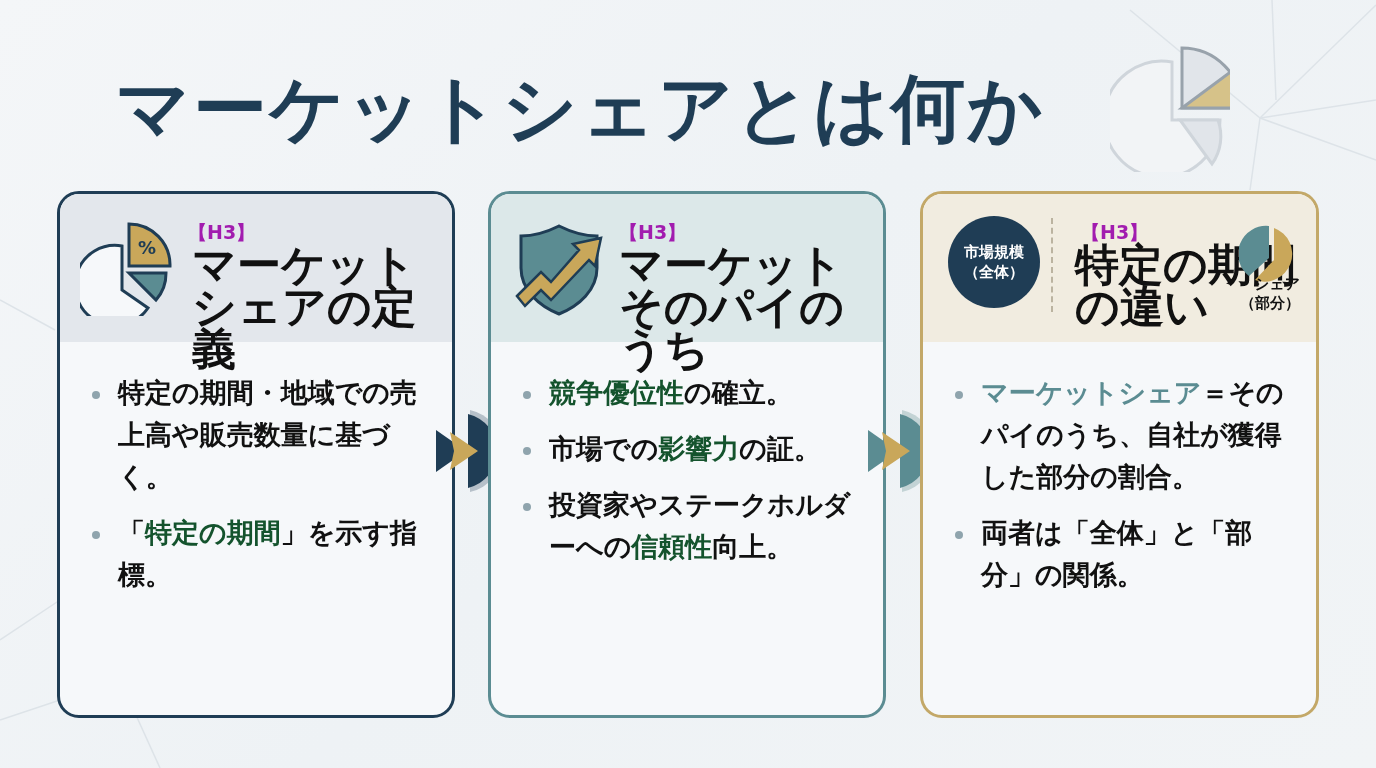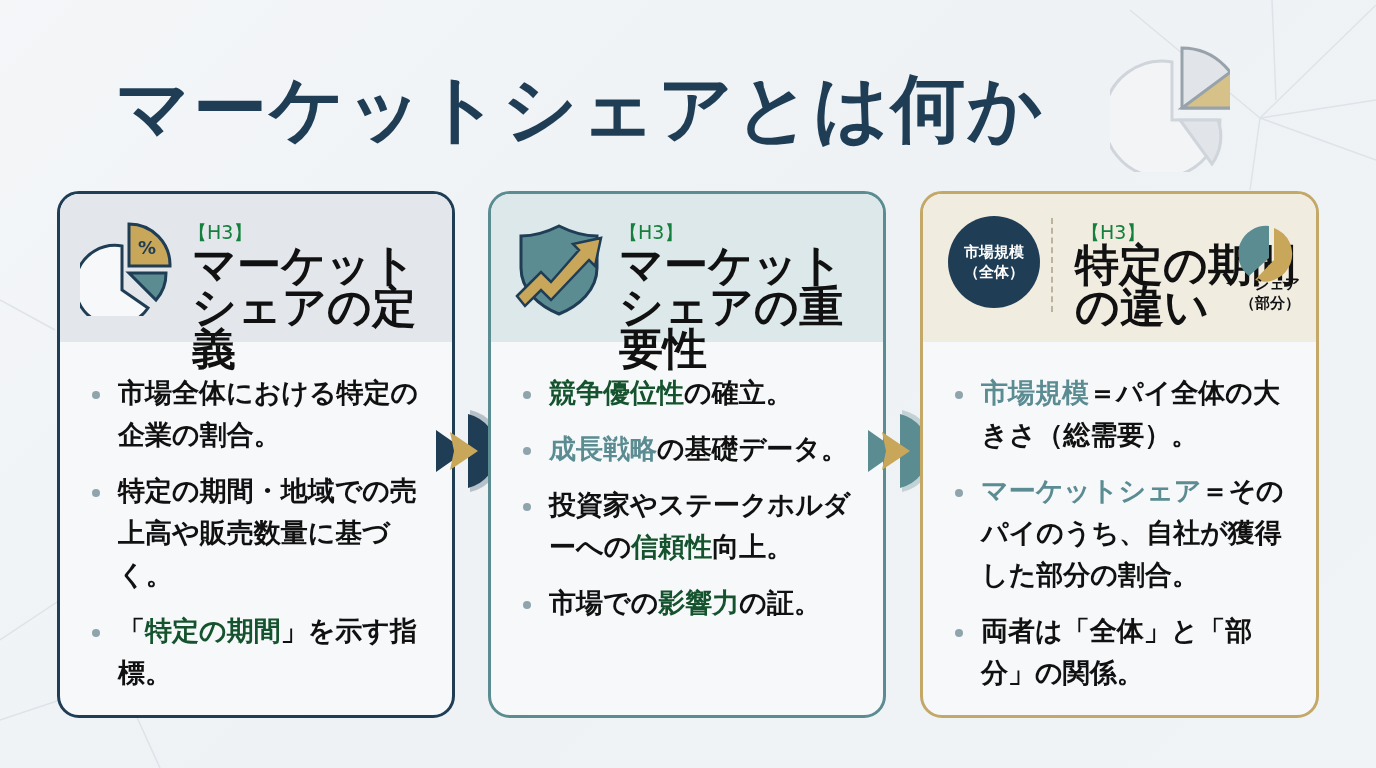--- a/index.html
+++ b/index.html
@@ -30,21 +30,21 @@
     position: absolute; left: 0; top: 0; right: 0; height: 148px;
     border-radius: 19px 19px 0 0;
   }
   .card-1 { left: 57px; border-color: #1f3d55; }
   .card-1 .head { background: #e3e7ec; }
   .card-2 { left: 488px; border-color: #5b8c92; }
   .card-2 .head { background: #dce8e9; }
   .card-3 { left: 920px; border-color: #c3a868; width: 399px; }
   .card-3 .head { background: #f1ece0; }
 
-  .h3-tag { position: absolute; font-size: 19px; font-weight: 400; color: #15803d; }
+  .h3-tag { position: absolute; font-size: 19px; font-weight: 700; color: #a21caf; }
   .h-title { position: absolute; font-size: 44px; font-weight: 800; line-height: 42px; color: #111; }
 
   .list { position: absolute; left: 28px; top: 178px; right: 20px; list-style: none; }
   .list li {
     position: relative; padding-left: 30px;
     font-size: 27px; font-weight: 700; line-height: 42px; color: #111;
     margin-bottom: 14px;
   }
   .list li::before {
     content: ""; position: absolute; left: 4px; top: 19px;
@@ -103,21 +103,20 @@
       <text x="58" y="34" font-size="18" font-weight="700" fill="#1f3d55" font-family="DejaVu Sans, sans-serif">%</text>
       <path d="M49 53 L86 53 A40 40 0 0 1 76 80 Z" fill="#5b8c92" stroke="#1f3d55" stroke-width="3"></path>
     </svg>
     <div class="h3-tag" style="left:128px;top:26px;">【H3】</div>
     <div class="h-title" style="left:132px;top:50px;">
       <div>マーケット</div>
       <div>シェアの定義</div>
     </div>
   </div>
   <ul class="list">
-      <li><span>市場全体における特定の企業の割合。</span></li>
       <li><span>特定の期間・地域での売上高や販売数量に基づく。</span></li>
       <li><span>「</span><span class="gold">特定の期間</span><span>」を示す指標。</span></li>
     </ul>
 </div>
 
 <svg class="connector" style="left:428px;" viewBox="0 0 80 110">
   <path d="M42 14 A42 42 0 0 1 42 96 Z" fill="#b6c0c9"></path>
   <path d="M40 18 A38 38 0 0 1 40 92 Z" fill="#1f3d55"></path>
   <path d="M8 34 L38 55 L8 76 Z" fill="#1f3d55"></path>
   <path d="M22 36 L50 55 L22 74 L26 55 Z" fill="#c9a75a"></path>
@@ -125,28 +124,27 @@
 
 <div class="card card-2">
   <div class="head">
     <svg style="position:absolute;left:20px;top:26px;width:96px;height:96px;" viewBox="0 0 96 96">
       <path d="M48 6 C60 12 72 16 86 16 L86 48 C86 70 68 86 48 94 C28 86 10 70 10 48 L10 16 C24 16 36 12 48 6 Z" fill="#5b8c92" stroke="#1f3d55" stroke-width="3"></path>
       <path d="M6 76 L30 52 L40 62 L68 30 L62 24 L90 18 L84 46 L78 40 L40 80 L30 70 L14 86 Z" fill="#c9a75a" stroke="#1f3d55" stroke-width="2.5"></path>
     </svg>
     <div class="h3-tag" style="left:128px;top:26px;">【H3】</div>
     <div class="h-title" style="left:128px;top:50px;">
       <div>マーケット</div>
-      <div>シェアの重要性</div>
+      <div>そのパイのうち</div>
     </div>
   </div>
   <ul class="list">
       <li><span class="gold">競争優位性</span><span>の確立。</span></li>
-      <li><span class="teal">成長戦略</span><span>の基礎データ。</span></li>
+      <li><span>市場での</span><span class="gold">影響力</span><span>の証。</span></li>
       <li><span>投資家やステークホルダーへの</span><span class="gold">信頼性</span><span>向上。</span></li>
-      <li><span>市場での</span><span class="gold">影響力</span><span>の証。</span></li>
     </ul>
 </div>
 
 <svg class="connector" style="left:860px;" viewBox="0 0 80 110">
   <path d="M42 14 A42 42 0 0 1 42 96 Z" fill="#c3d3d5"></path>
   <path d="M40 18 A38 38 0 0 1 40 92 Z" fill="#5b8c92"></path>
   <path d="M8 34 L38 55 L8 76 Z" fill="#5b8c92"></path>
   <path d="M22 36 L50 55 L22 74 L26 55 Z" fill="#c9a75a"></path>
 </svg>
 
@@ -156,21 +154,20 @@
     <div class="h-title" style="left:152px;top:50px;">
       <div>特定の期間</div>
       <div>の違い</div>
     </div>
     <svg style="position:absolute;left:316px;top:28px;width:62px;height:62px;" viewBox="0 0 62 62">
       <path d="M30 4 L30 36 L10 54 A28 28 0 0 1 30 4 Z" fill="#5b8c92"></path>
       <path d="M35 6 A27 27 0 1 1 16 58 L35 38 Z" fill="#c9a75a"></path>
     </svg>
   </div>
   <ul class="list">
-      <li><span class="teal">市場規模</span><span>＝パイ全体の大きさ（総需要）。</span></li>
       <li><span class="teal">マーケットシェア</span><span>＝そのパイのうち、自社が獲得した部分の割合。</span></li>
       <li><span>両者は「全体」と「部分」の関係。</span></li>
     </ul>
 </div>
 
 <div class="circle-size">
   <span>市場規模</span>
   <span>（全体）</span>
 </div>
 <div class="dash-sep"></div>

